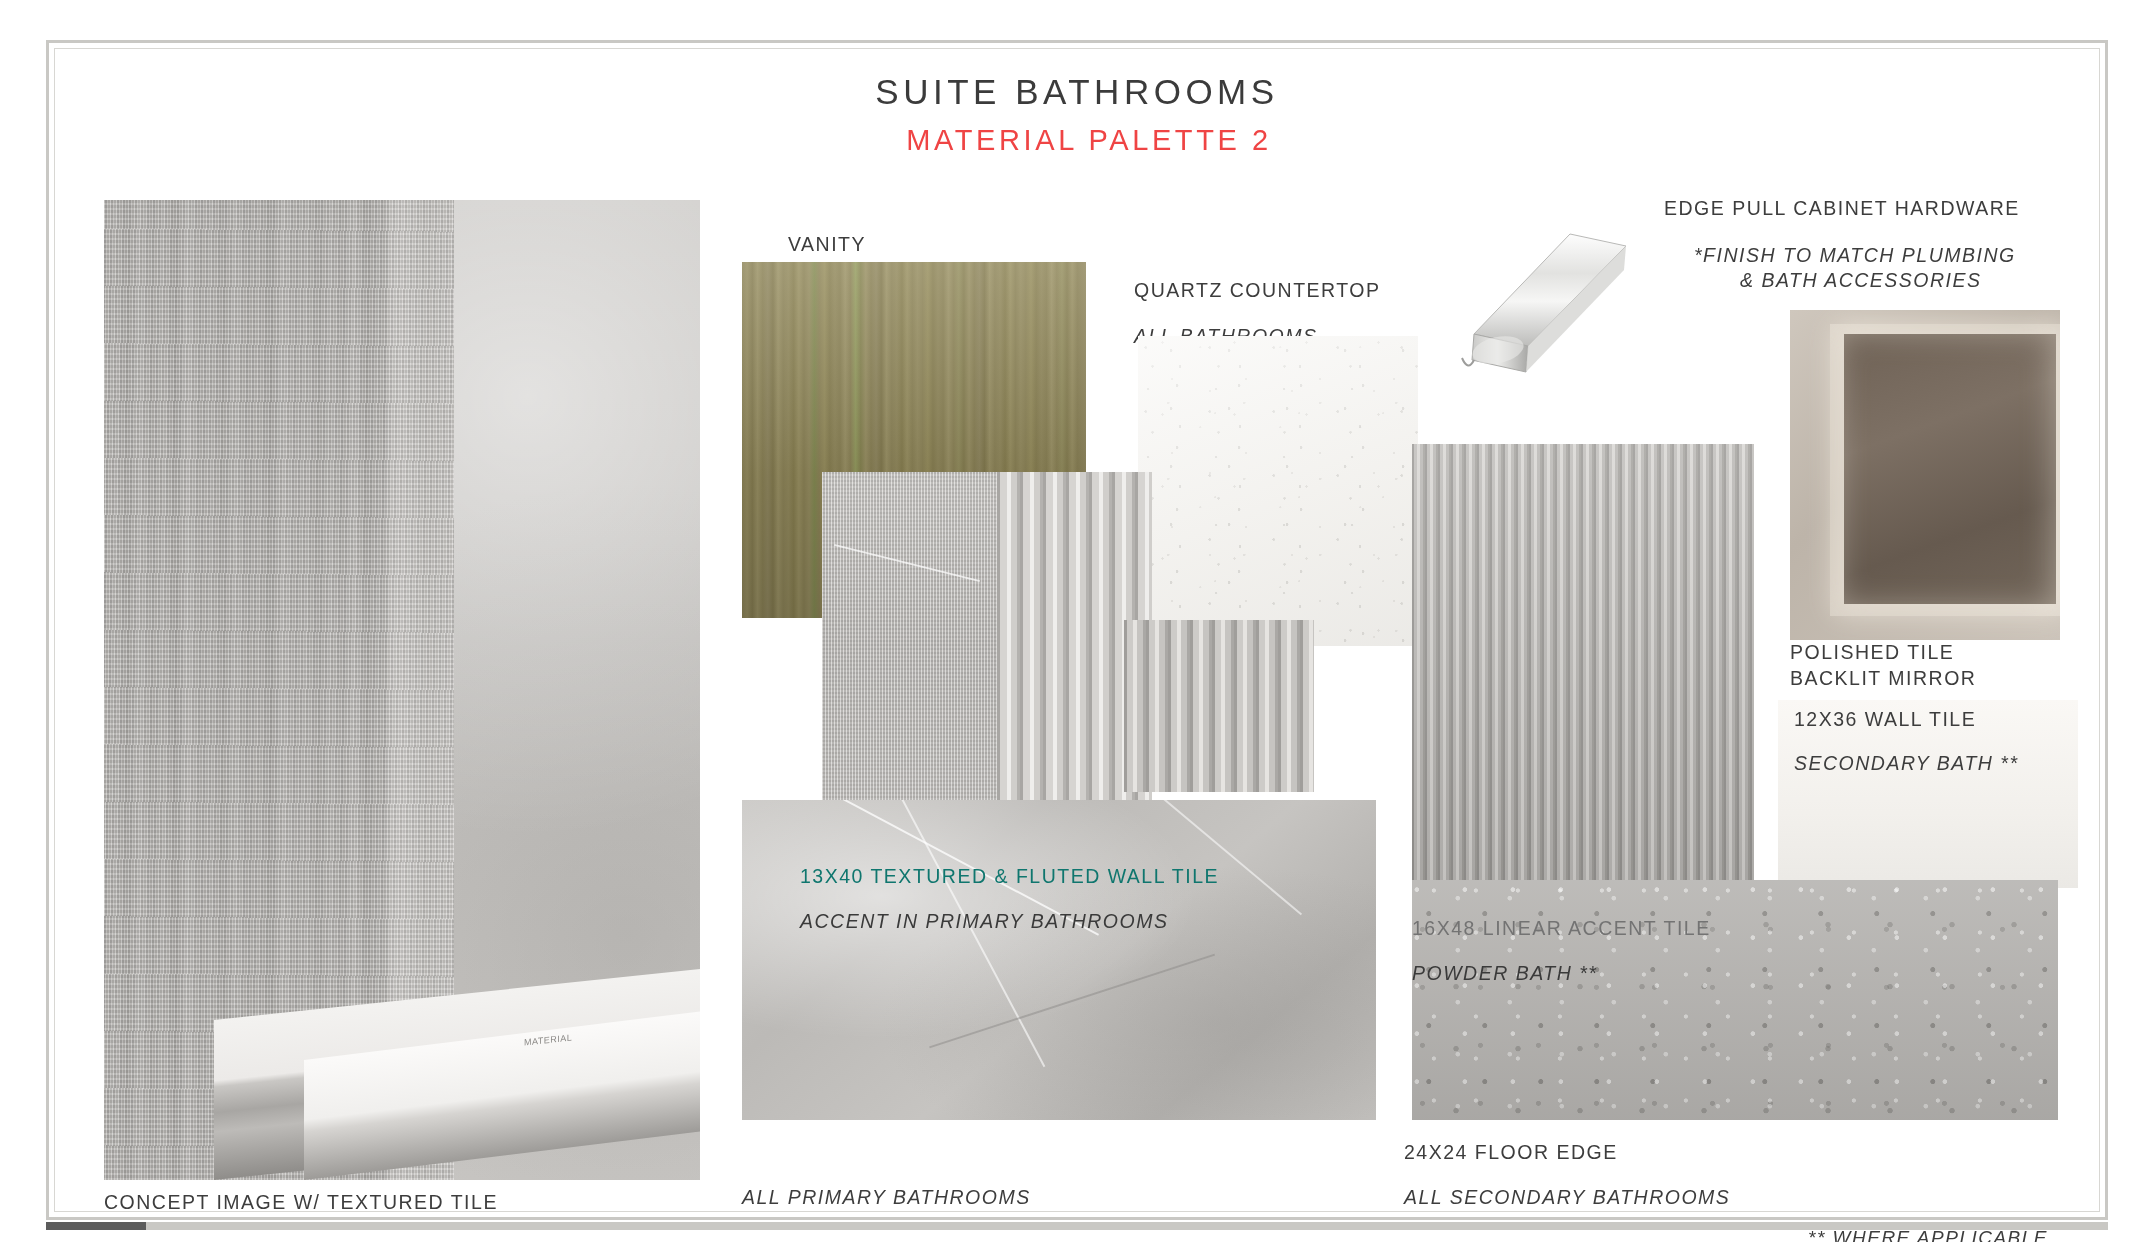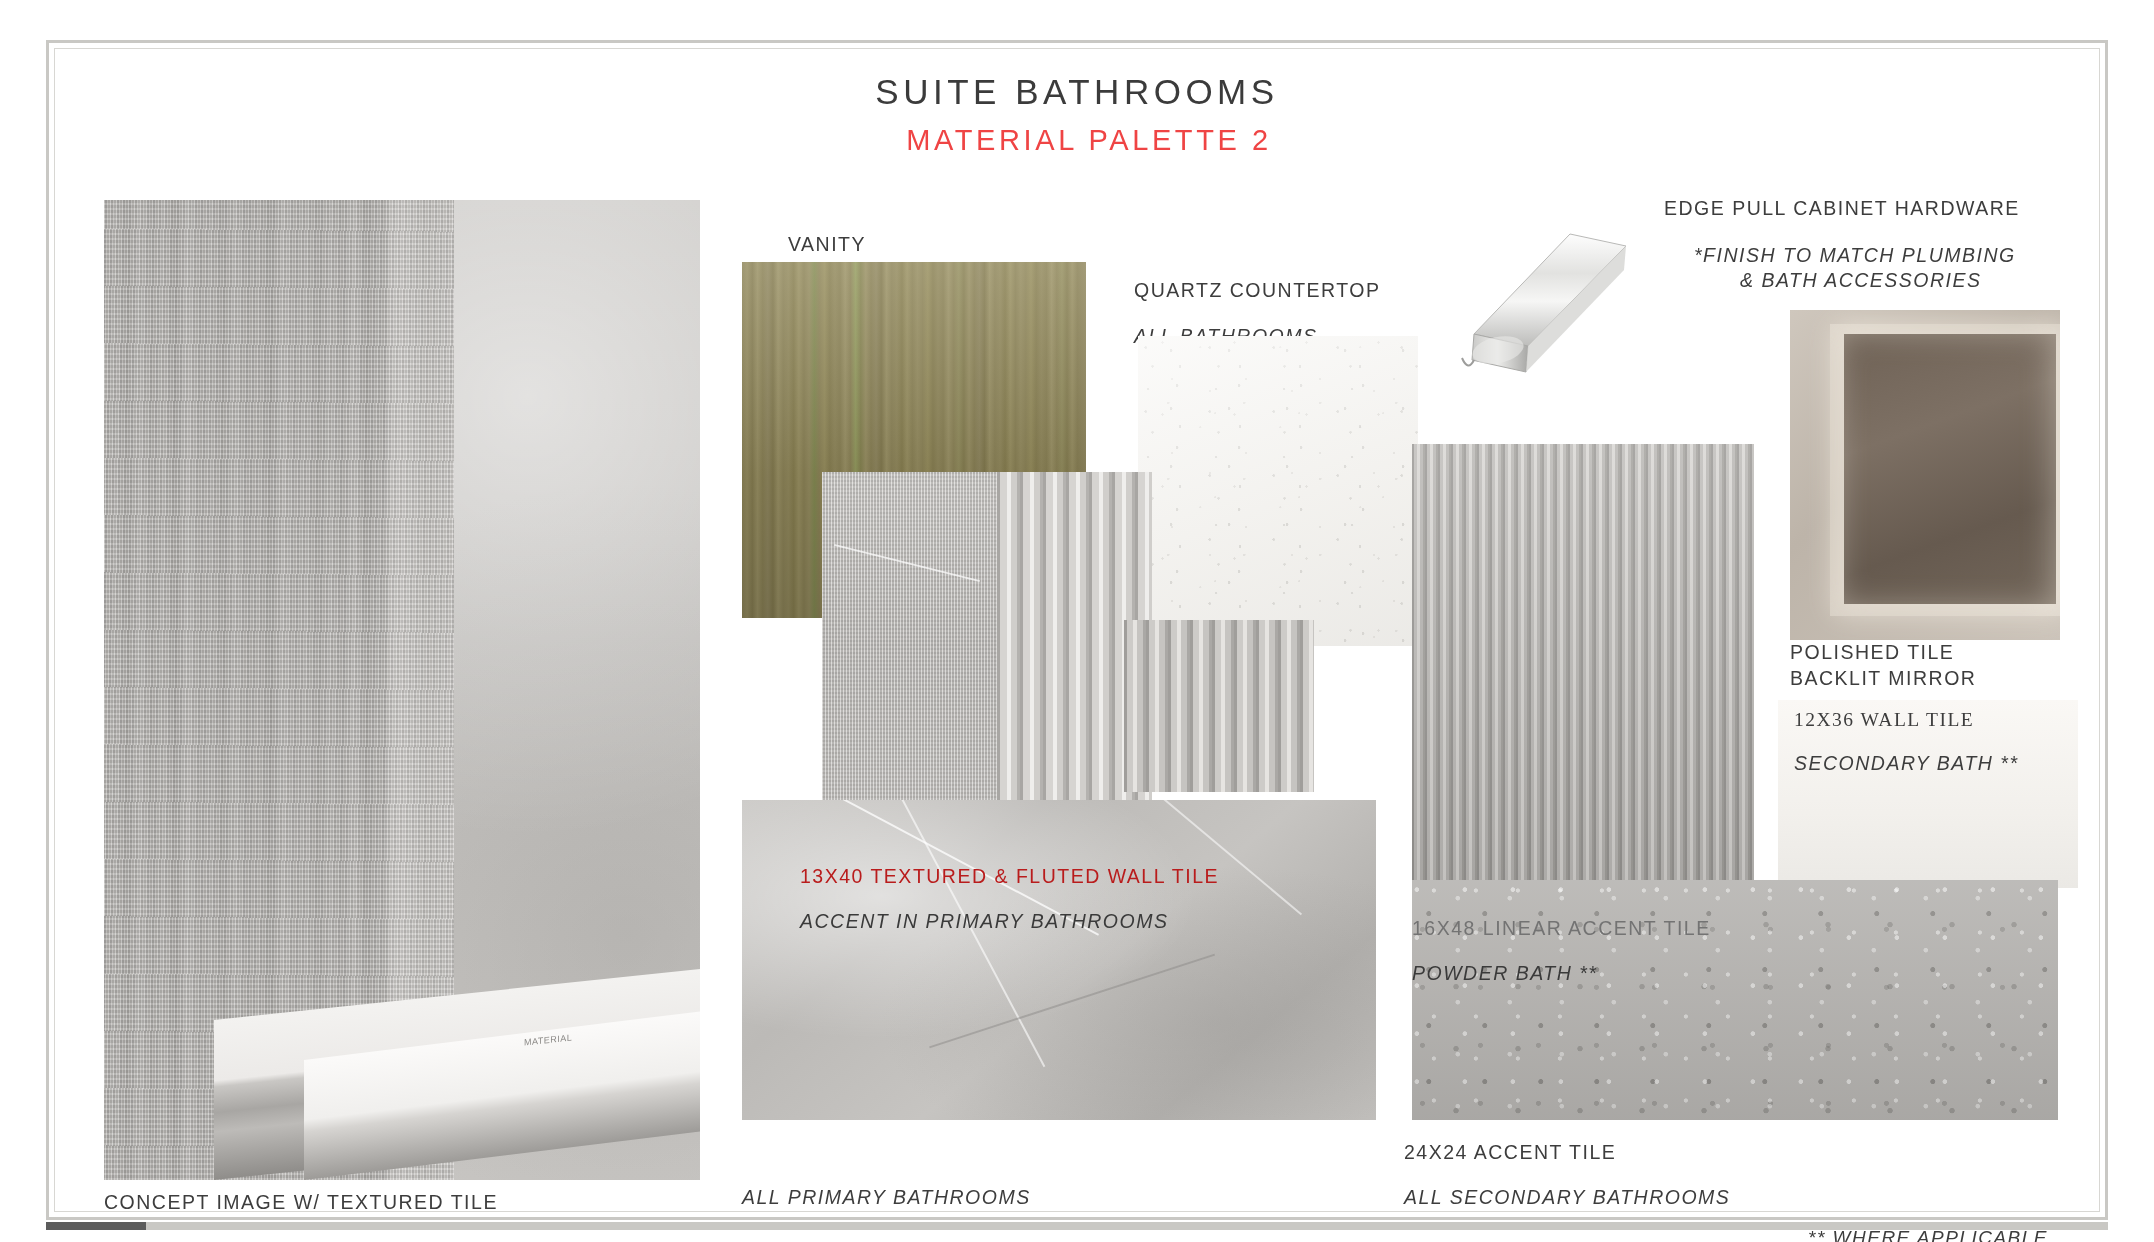--- a/index.html
+++ b/index.html
@@ -371,21 +371,21 @@
   </div>
 
   <div class="sw" id="mirror">
     <div class="glass"></div>
     <div class="glow"></div>
   </div>
   <div class="cap" style="left:1790px; top:640px;">POLISHED TILE</div>
   <div class="cap" style="left:1790px; top:666px;">BACKLIT MIRROR</div>
 
   <div class="sw" id="wall1236"></div>
-  <div class="cap" style="left:1794px; top:707px;font-family:Liberation Serif, serif;">12X36 WALL TILE</div>
+  <div class="cap" style="left:1794px; top:707px;">12X36 WALL TILE</div>
   <div class="cap ital" style="left:1794px; top:732px;">SECONDARY BATH **</div>
 
   <div class="sw" id="fluted">
     <div class="tex"></div>
     <div class="flut"></div>
     <div class="crack"></div>
   </div>
   <div class="sw" id="fluted2"></div>
 
   <div class="sw" id="linear">
@@ -397,28 +397,28 @@
     <div class="vein2"></div>
     <div class="vein3"></div>
     <div class="vein4"></div>
   </div>
 
   <div class="sw" id="floorR">
     <div class="grit"></div>
     <div class="sh"></div>
   </div>
 
-  <div class="cap" style="left:800px; top:864px; color:#b91c1c;text-align:right;">13X40 TEXTURED &amp; FLUTED WALL TILE</div>
+  <div class="cap" style="left:800px; top:864px; color:#0f766e;text-align:right;">13X40 TEXTURED &amp; FLUTED WALL TILE</div>
   <div class="cap ital" style="left:800px; top:890px; color:#3a3a3a;">ACCENT IN PRIMARY BATHROOMS</div>
 
   <div class="cap" style="left:1412px; top:916px; color:#737373;">16X48 LINEAR ACCENT TILE</div>
   <div class="cap ital" style="left:1412px; top:942px; color:#3a3a3a;">POWDER BATH **</div>
 
   <div class="cap ital" style="left:742px; top:1166px;">ALL PRIMARY BATHROOMS</div>
 
-  <div class="cap" style="left:1404px; top:1140px;">24X24 ACCENT TILE</div>
+  <div class="cap" style="left:1404px; top:1140px;">24X24 FLOOR EDGE</div>
   <div class="cap ital" style="left:1404px; top:1166px;">ALL SECONDARY BATHROOMS</div>
 
   <div class="cap ital" style="left:1808px; top:1206px; font-size:19px;">** WHERE APPLICABLE</div>
 
   <div class="bottom-strip"></div>
   <div class="bottom-strip2"></div>
 </div>
 
 </body></html>

